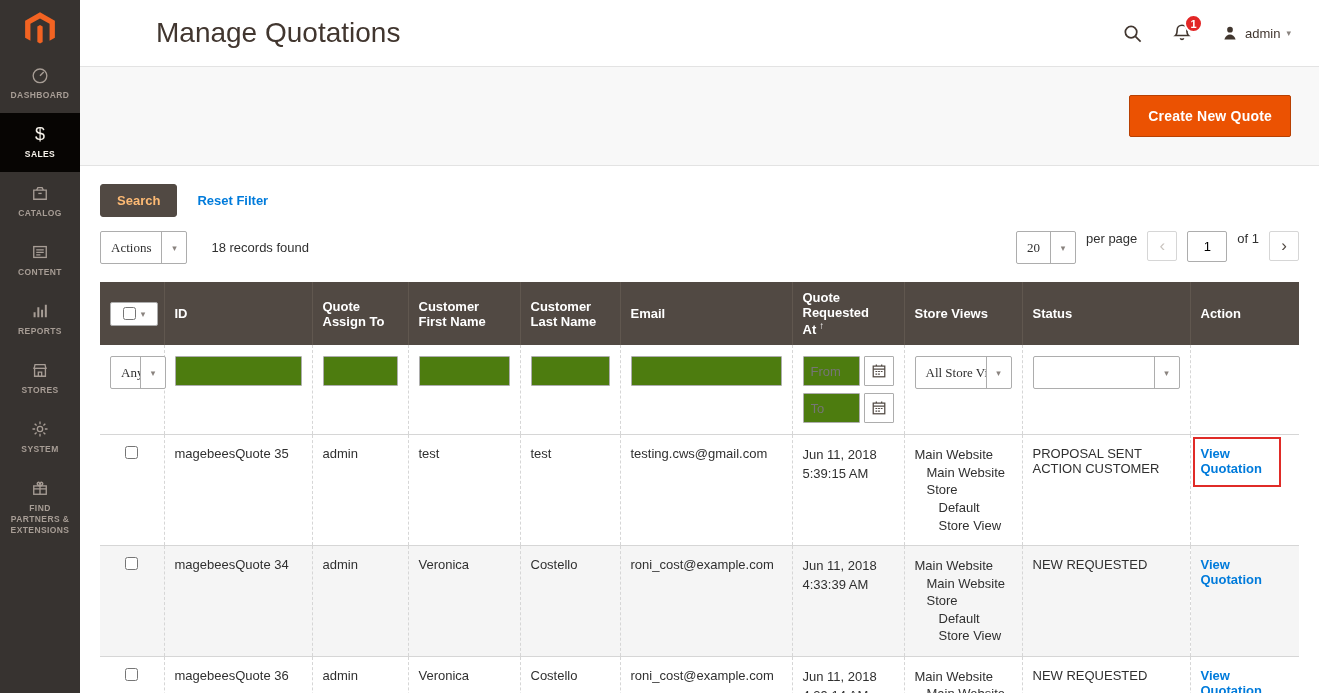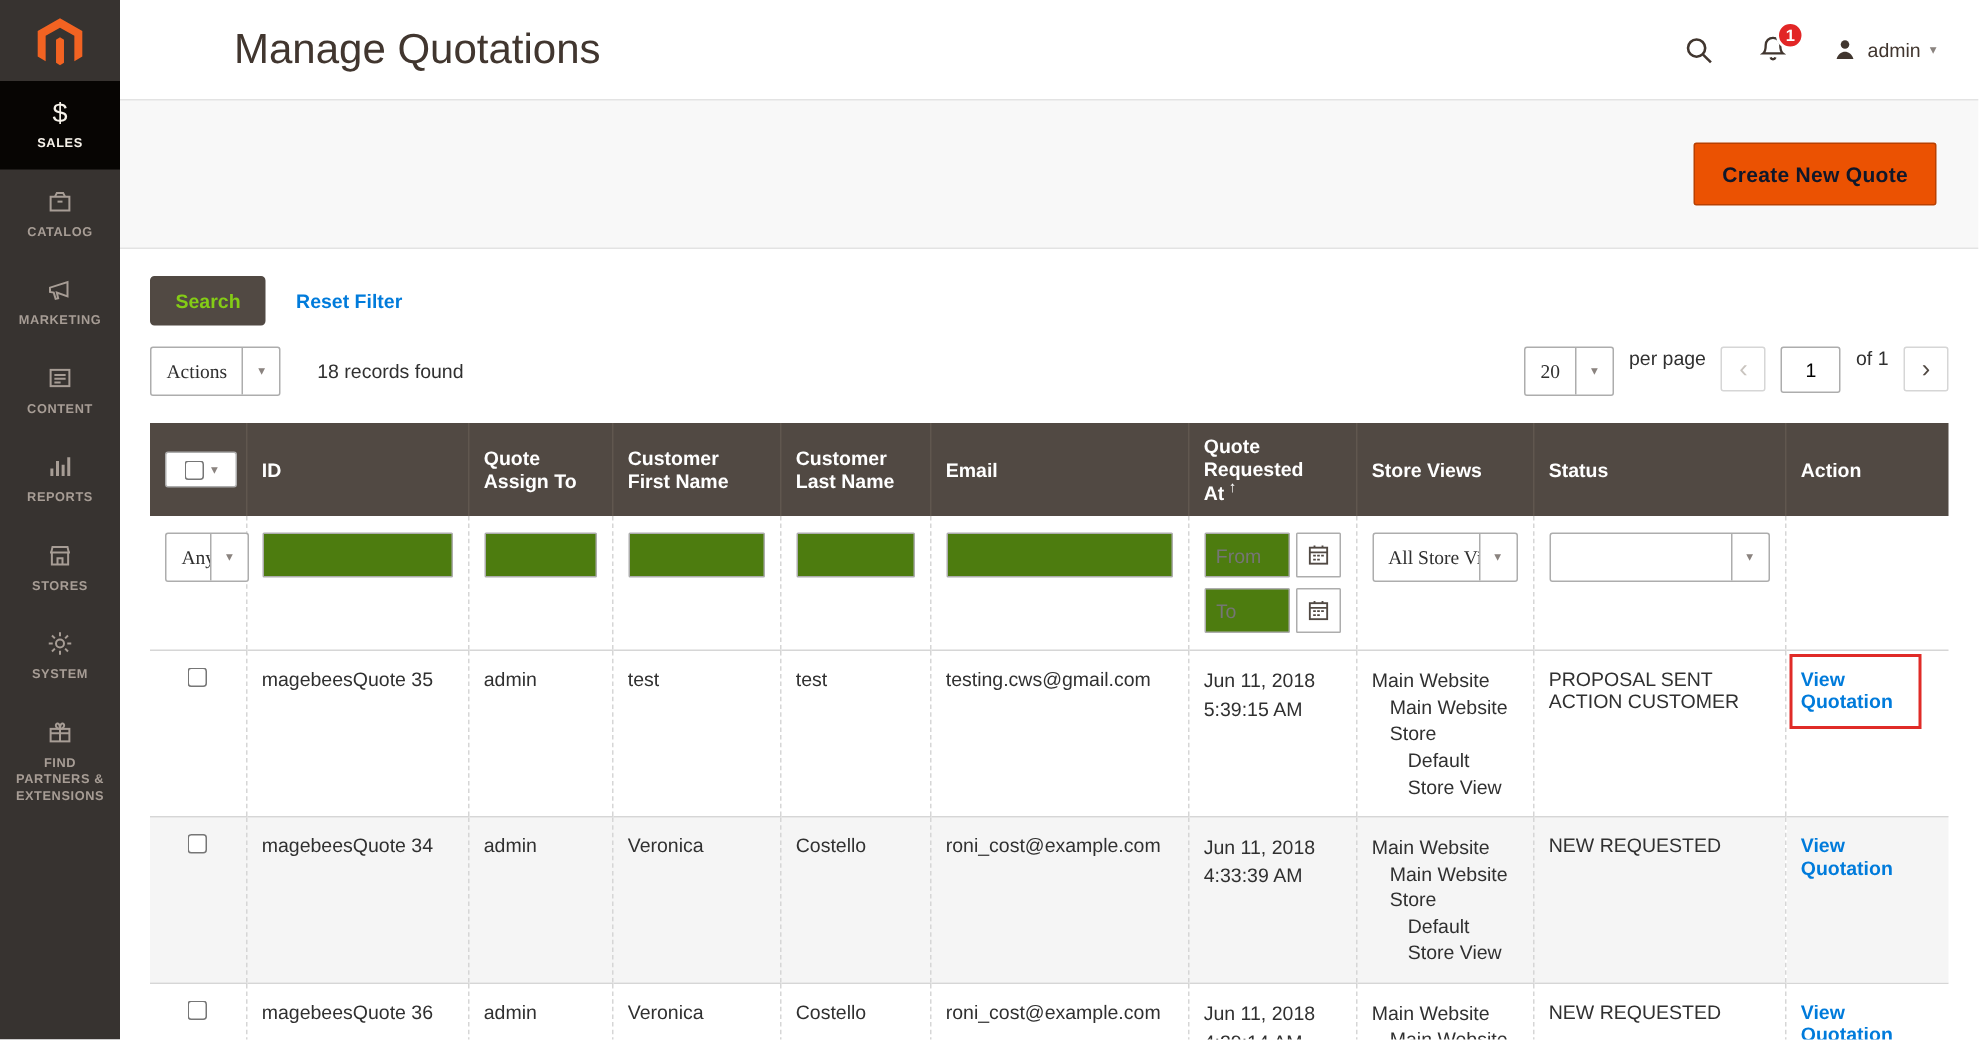--- a/index.html
+++ b/index.html
@@ -23,26 +23,26 @@
   .header-actions { margin-left:auto; display:flex; align-items:center; gap:28px; }
   .hicon { position:relative; display:flex; align-items:center; cursor:pointer; }
   .badge { position:absolute; top:-8px; right:-10px; background:#e22626; color:#fff; border:2px solid #fff;
     border-radius:10px; min-width:19px; height:19px; font-size:11px; font-weight:700;
     display:flex; align-items:center; justify-content:center; padding:0 3px; }
   .admin-menu { display:flex; align-items:center; gap:6px; font-size:13px; color:#41362f; cursor:pointer; }
   .caret { font-size:9px; color:#8a837f; }
 
   .action-band { background:#f8f8f8; border-top:1px solid #e3e3e3; border-bottom:1px solid #e3e3e3;
     padding:28px; display:flex; justify-content:flex-end; }
-  .btn-primary { background:#eb5202; color:#0f172a; border:1px solid #b84002; font-size:14px; font-weight:700;
+  .btn-primary { background:#eb5202; color:#ffffff; border:1px solid #b84002; font-size:14px; font-weight:700;
     padding:12px 18px; border-radius:2px; cursor:pointer; letter-spacing:.2px; }
 
   .grid-area { padding:18px 20px 0; }
   .search-row { display:flex; align-items:center; gap:20px; margin-bottom:14px; }
-  .btn-search { background:#514943; color:#84cc16; border:1px solid #514943; font-size:13px; font-weight:600;
+  .btn-search { background:#514943; color:#fdba74; border:1px solid #514943; font-size:13px; font-weight:600;
     padding:8px 16px; border-radius:3px; cursor:pointer; }
   .link { color:#007bdb; font-size:13px; font-weight:600; text-decoration:none; cursor:pointer; }
 
   .toolbar-row { display:flex; align-items:center; margin-bottom:18px; font-size:13px; }
   .select-ctl { display:inline-flex; align-items:stretch; border:1px solid #adadad; background:#fff;
     border-radius:2px; height:33px; cursor:pointer; }
   .select-ctl .val { padding:0 10px; display:flex; align-items:center; overflow:hidden; white-space:nowrap; flex:1;font-family:Liberation Serif, serif; }
   .select-ctl .arrow { border-left:1px solid #adadad; width:25px; flex:0 0 25px; display:flex; align-items:center; justify-content:center; color:#8a837f; font-size:9px; }
   .records { margin-left:24px; }
   .pager { margin-left:auto; display:flex; align-items:flex-start; gap:10px; }
@@ -84,41 +84,42 @@
 <div class="app">
 
   <aside class="sidebar">
     <div class="logo">
       <svg width="34" height="34" viewBox="0 0 32 32">
         <path fill="#f26322" d="M16 2 2 10v16l5 3V13l9-5 9 5v16l5-3V10L16 2z"></path>
         <path fill="#f26322" d="M13.5 30V15.5L16 14l2.5 1.5V30L16 31.5 13.5 30z"></path>
       </svg>
     </div>
     <nav>
+      <div class="nav-item">
+        <span class="ni-icon">
+          <svg viewBox="0 0 24 24" fill="none" stroke="currentColor" stroke-width="1.6">
+              <circle cx="12" cy="13" r="8.2"></circle>
+              <path d="M12 13l4.5-4.5"></path>
+            </svg>
+        </span>
+        <div class="ni-label">DASHBOARD</div>
+      </div>
       <div class="nav-item active">
         <span class="ni-icon">$</span>
         <div class="ni-label">SALES</div>
       </div>
       <div class="nav-item">
         <span class="ni-icon">
           <svg viewBox="0 0 24 24" fill="none" stroke="currentColor" stroke-width="1.6">
               <path d="M4.5 8.5h15v11h-15z"></path>
               <path d="M8 8.5l1.5-3h5l1.5 3"></path>
               <path d="M10 12.5h4"></path>
             </svg>
         </span>
         <div class="ni-label">CATALOG</div>
-      </div>
-      <div class="nav-item">
-        <span class="ni-icon">
-          <svg viewBox="0 0 24 24" fill="none" stroke="currentColor" stroke-width="1.6">
-              <path d="M4 10.5v3.5l3 .5 1.5 5 2-.5-1-4.5 8.5 3V6z"></path>
-            </svg>
-        </span>
-        <div class="ni-label">MARKETING</div>
       </div>
       <div class="nav-item">
         <span class="ni-icon">
           <svg viewBox="0 0 24 24" fill="none" stroke="currentColor" stroke-width="1.6">
               <rect x="4.5" y="5.5" width="15" height="13"></rect>
               <path d="M7.5 9.5h9M7.5 12.5h9M7.5 15.5h5"></path>
             </svg>
         </span>
         <div class="ni-label">CONTENT</div>
       </div>

